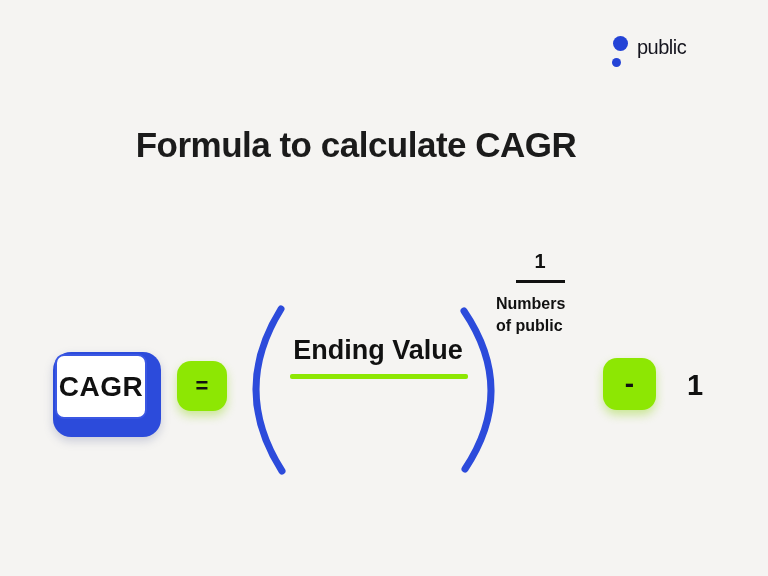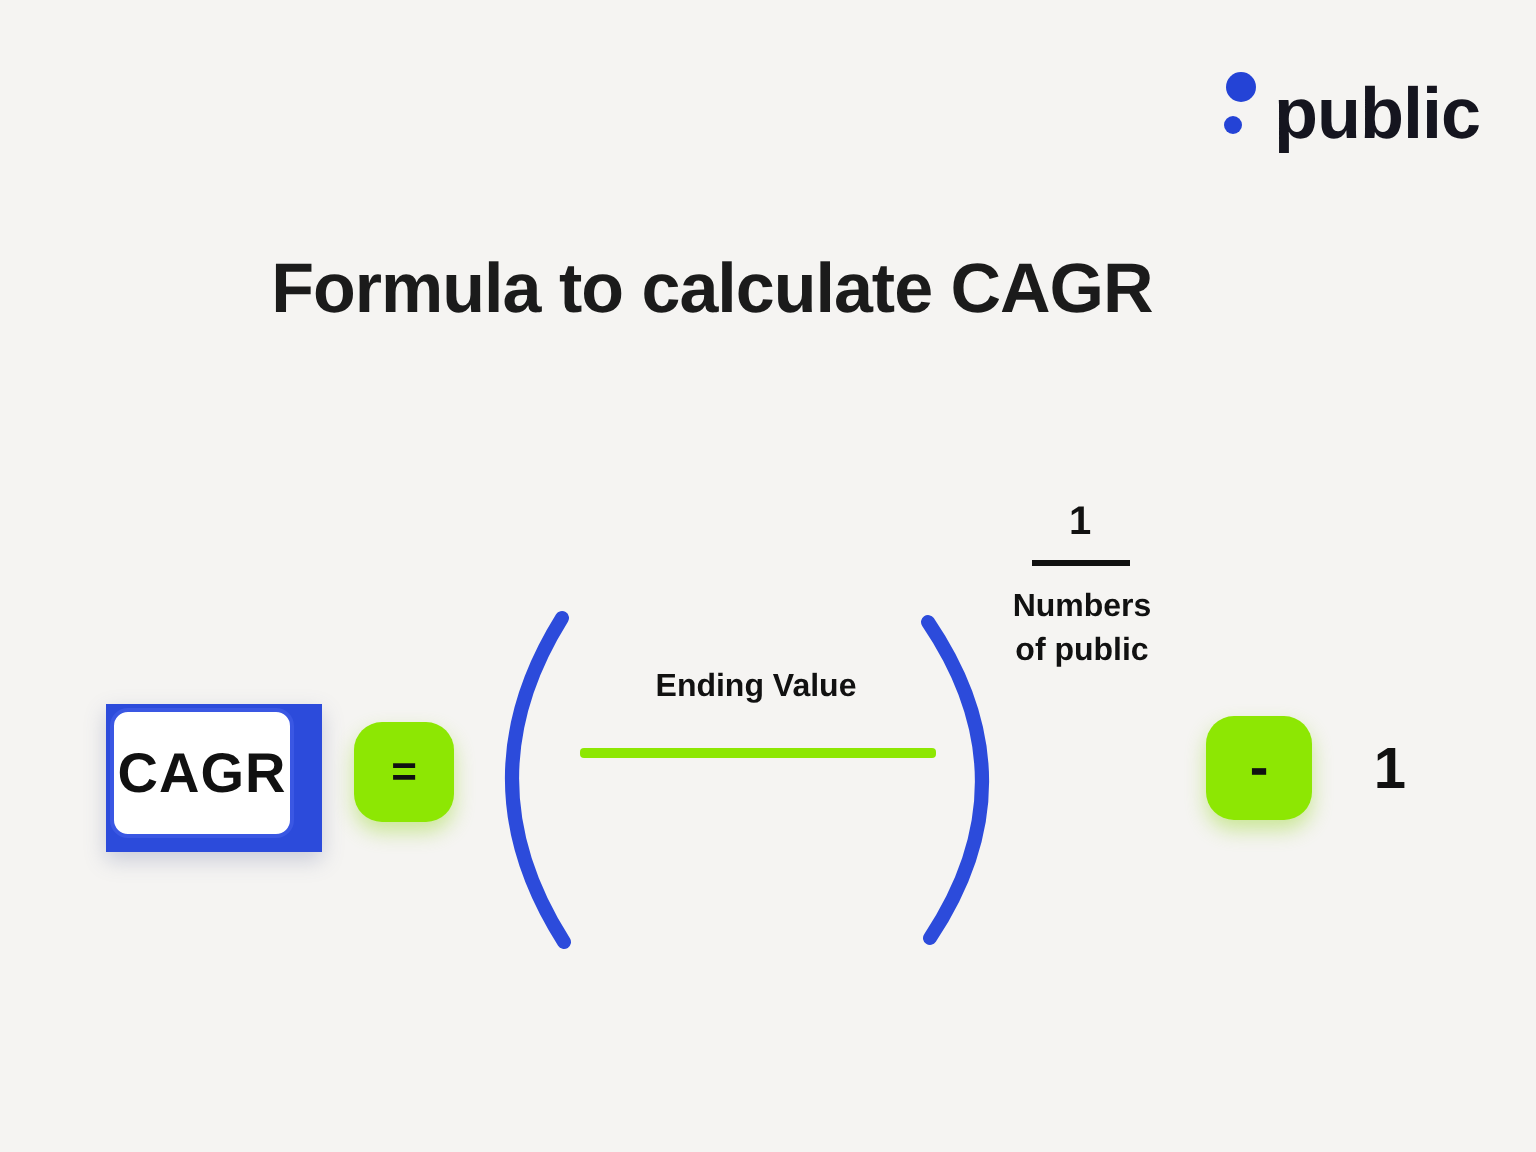--- a/index.html
+++ b/index.html
@@ -22,37 +22,37 @@
   .dot-big {
     position: absolute; left: 3px; top: 3px; width: 15px; height: 15px;
     border-radius: 50%; background: #2443D6;
   }
   .dot-small {
     position: absolute; left: 2px; top: 25px; width: 9px; height: 9px;
     border-radius: 50%; background: #2443D6;
   }
   .logo-text {
     position: absolute; left: 27px; top: 3px;
-    font-size: 36px; font-weight: 700; letter-spacing: -0.5px;
+    font-size: 20px; font-weight: 400; letter-spacing: -0.5px;
     color: #15151F;
     text-align: center;
   }
 
   
   .title {
     position: absolute; left: 0; top: 125px; width: 712px;
     text-align: center;
     font-size: 35px; font-weight: 800; letter-spacing: -0.5px;
     color: #1B1B1B;
   }
 
   
   .cagr-outer {
-    position: absolute; left: 53px; top: 352px; width: 108px; height: 74px;
-    background: #2C4BDB; border-radius: 0;
+    position: absolute; left: 53px; top: 352px; width: 108px; height: 85px;
+    background: #2C4BDB; border-radius: 18px;
     box-shadow: 0 4px 10px rgba(90, 100, 150, 0.28);
   }
   .cagr-inner {
     position: absolute; left: 2px; top: 2px; width: 92px; height: 65px;
     background: #FFFFFF; border: 2px solid #3A57E3; border-radius: 9px;
     display: flex; align-items: center; justify-content: center;
   }
   .cagr-label {
     font-size: 28px; font-weight: 800; letter-spacing: 0.5px; color: #111111;
   }
@@ -70,40 +70,40 @@
 
   
   .paren { position: absolute; width: 46px; height: 178px; }
   .paren path { fill: none; stroke: #2C4BDB; stroke-width: 7; stroke-linecap: round; }
   .paren-left  { left: 246px; top: 301px; }
   .paren-right { left: 452px; top: 301px; }
 
   
   .fraction-num, .fraction-den {
     position: absolute; left: 278px; width: 200px; text-align: center;
-    font-size: 16px; font-weight: 800; color: #111111;
+    font-size: 27px; font-weight: 800; color: #111111;
   }
   .fraction-num { top: 335px; }
   .fraction-den { top: 392px; }
   .fraction-line {
     position: absolute; left: 290px; top: 374px; width: 178px; height: 5px;
     background: #8DE703; border-radius: 2px;
   }
 
   
   .exp-num {
     position: absolute; left: 510px; top: 250px; width: 60px; text-align: center;
     font-size: 20px; font-weight: 800; color: #111111;
   }
   .exp-line {
     position: absolute; left: 516px; top: 280px; width: 49px; height: 3px;
     background: #111111;
   }
   .exp-den {
-    position: absolute; left: 496px; top: 293px; width: 90px; text-align: center;
+    position: absolute; left: 496px; top: 293px; width: 90px; 
     font-size: 16px; font-weight: 700; line-height: 22px; color: #111111;
   }
 
   
   .constant-one {
     position: absolute; left: 673px; top: 369px; width: 44px; text-align: center;
     font-size: 29px; font-weight: 800; color: #111111;
   }
 </style>
 </head>

